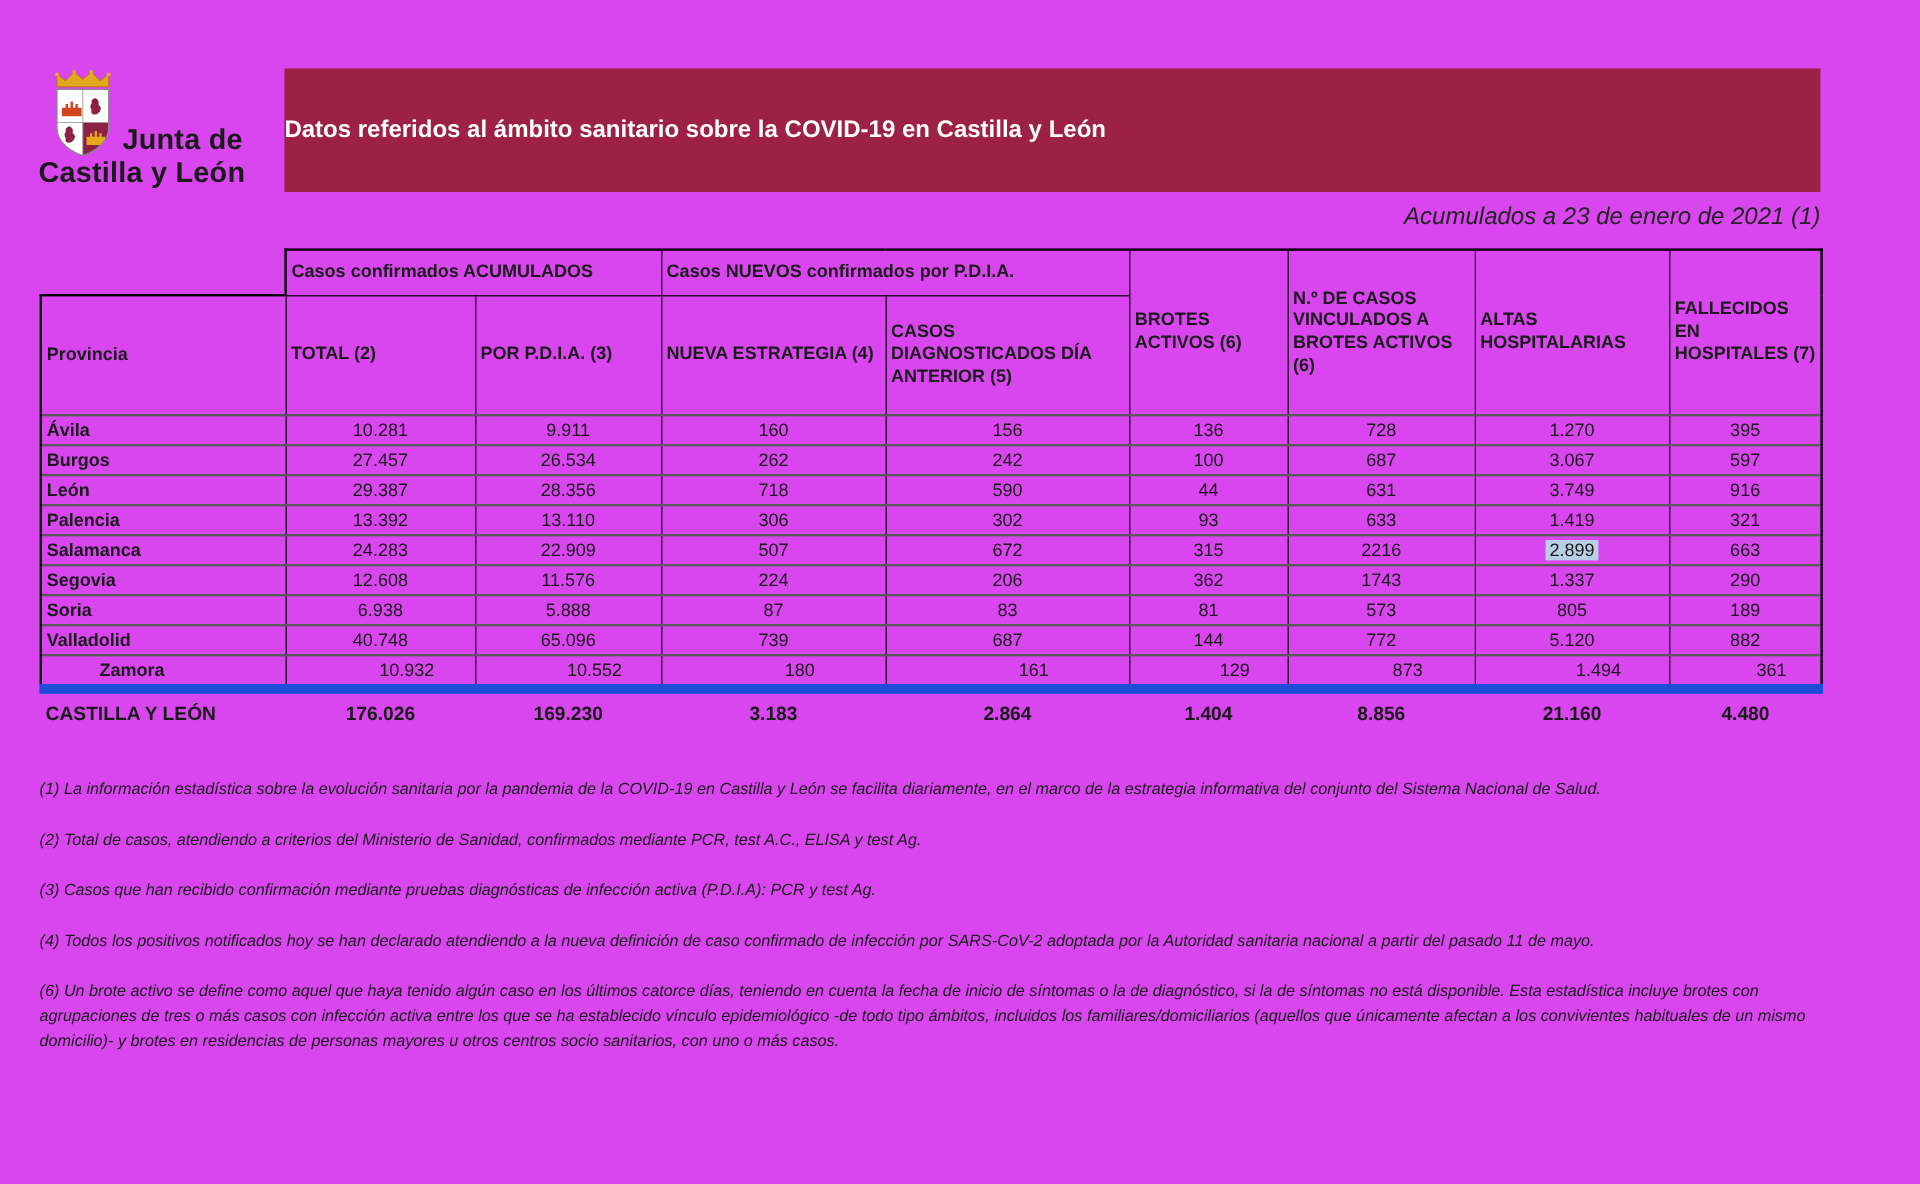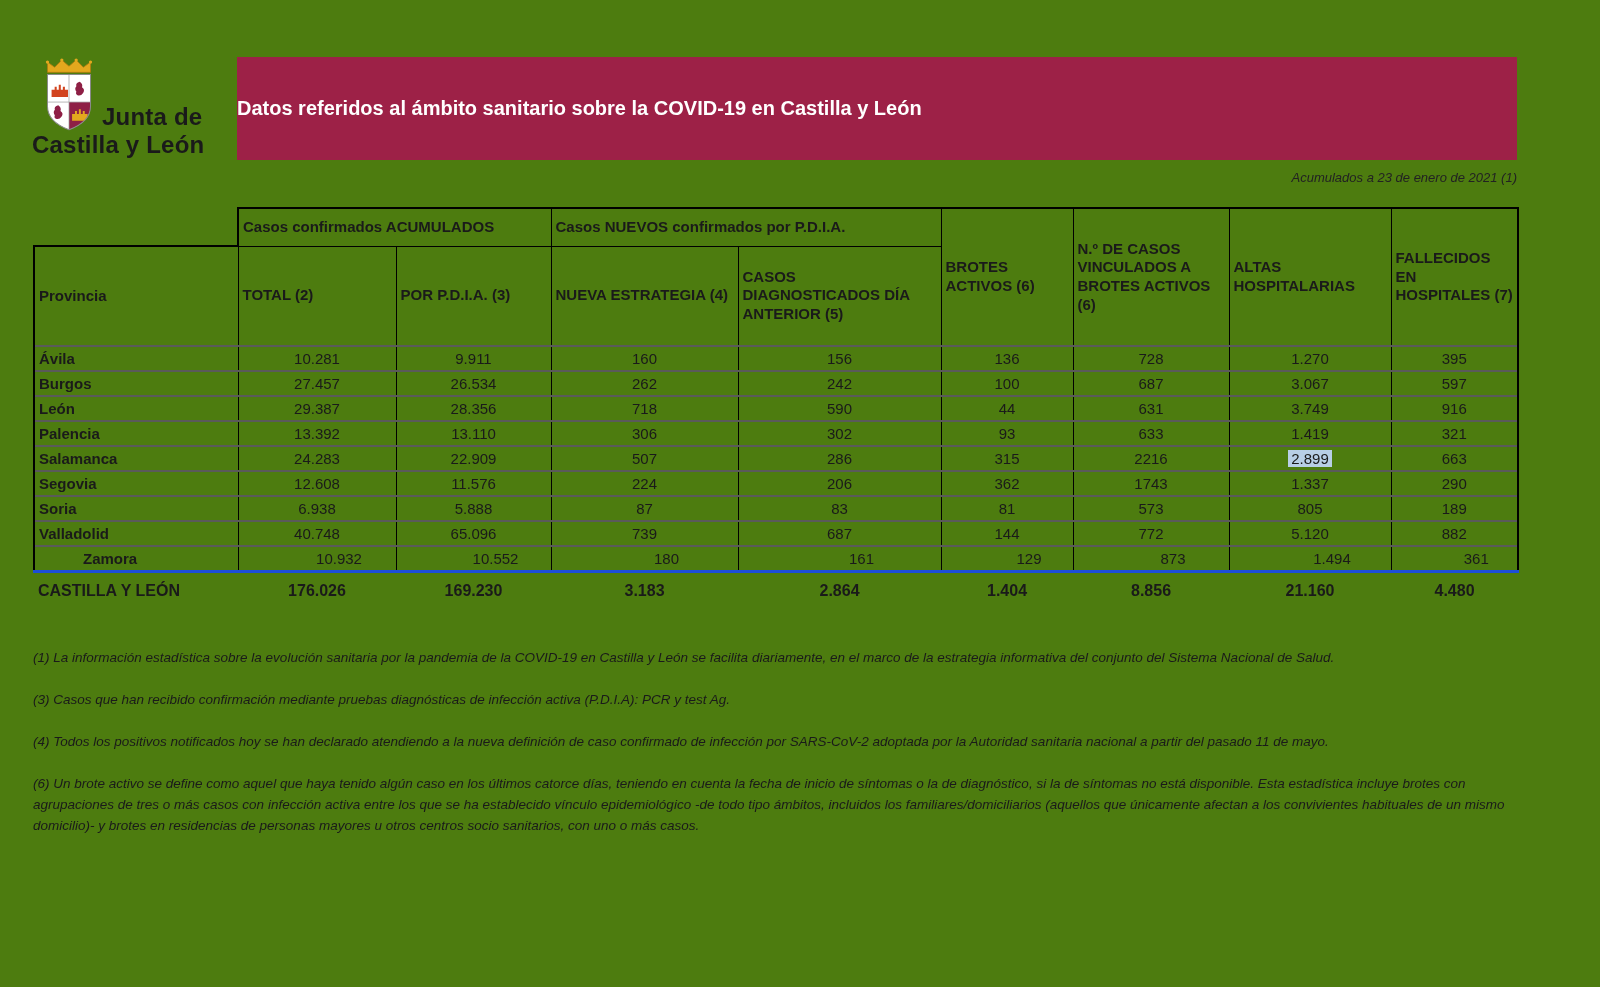--- a/index.html
+++ b/index.html
@@ -1,49 +1,49 @@
 <!DOCTYPE html>
 <html><head>
 <meta charset="utf-8">
 <style>
   html,body{margin:0;padding:0;background:#fff;}
-  .page{position:relative;width:1600px;height:987px;background:#4d7c0f;overflow:hidden;
+  .page{position:relative;width:1600px;height:987px;background:#d946ef;overflow:hidden;
         font-family:"Liberation Sans",sans-serif;color:#1a1a1a;}
 
   
   .logo{position:absolute;left:30px;top:55px;width:230px;height:115px;}
   .logo svg{position:absolute;left:8px;top:2px;}
   .logo .l1{position:absolute;left:72px;top:48px;font-size:24px;font-weight:bold;letter-spacing:.2px;}
   .logo .l2{position:absolute;left:2px;top:76px;font-size:24px;font-weight:bold;letter-spacing:.2px;white-space:nowrap;}
 
   
   .banner{position:absolute;left:237px;top:57px;width:1280px;height:103px;
           display:flex;align-items:center;justify-content:flex-start;}
   .banner .title{font-size:20px;font-weight:bold;color:#fff;}
 
   
   .date-note{position:absolute;left:33px;top:170px;width:1484px;text-align:right;
-             font-size:13px;font-style:italic;color:#222;}
+             font-size:20px;font-style:italic;color:#222;}
 
   
   .tbl-wrap{position:absolute;left:33px;top:207px;}
   table{border-collapse:collapse;table-layout:fixed;width:1484px;font-size:15px;}
   td{padding:0 4px;overflow:hidden;}
   .ghead,.chead{border:1px solid #000;font-weight:bold;text-align:left;vertical-align:middle;line-height:1.25;}
   tr.grow{height:38px;}
   tr.hrow{height:100px;}
   .spacer{border:none;}
   .t2{border-top-width:2px;}
   .l2{border-left-width:2px;}
   .r2{border-right-width:2px;}
   tbody td{border:1px solid #000;border-top:2px solid #5a5a5a;height:23px;}
   tbody td.prov{font-weight:bold;text-align:left;border-left-width:2px;border-left-color:#000;}
   tbody td.num{text-align:center;font-weight:normal;}
   tbody td:last-child{border-right-width:2px;}
-  tbody tr:last-child td{border-bottom:3px solid #1d4ed8;padding-left:48px;}
+  tbody tr:last-child td{border-bottom:8px solid #1d4ed8;padding-left:48px;}
   .hl{padding:0 3px;}
   tr.total-row td{border:none;font-weight:bold;font-size:16px;height:36px;vertical-align:middle;}
   tr.total-row td.prov-total{text-align:left;padding-left:4px;}
   tr.total-row td.num{text-align:center;}
 
   
   .footnotes{position:absolute;left:33px;top:648px;width:1514px;}
   .footnotes p{margin:0 0 21px 0;font-size:13.5px;font-style:italic;line-height:1.55;color:#1a1a1a;}
 </style>
 </head>
@@ -163,21 +163,21 @@
             <td class="num">93</td>
             <td class="num">633</td>
             <td class="num">1.419</td>
             <td class="num">321</td>
           </tr>
           <tr>
             <td class="prov">Salamanca</td>
             <td class="num">24.283</td>
             <td class="num">22.909</td>
             <td class="num">507</td>
-            <td class="num">286</td>
+            <td class="num">672</td>
             <td class="num">315</td>
             <td class="num">2216</td>
             <td class="num"><span class="hl" style="background: rgb(184, 207, 230);">2.899</span></td>
             <td class="num">663</td>
           </tr>
           <tr>
             <td class="prov">Segovia</td>
             <td class="num">12.608</td>
             <td class="num">11.576</td>
             <td class="num">224</td>
@@ -232,18 +232,19 @@
           <td class="num">8.856</td>
           <td class="num">21.160</td>
           <td class="num">4.480</td>
         </tr>
       </tfoot>
     </table>
   </div>
 
   <div class="footnotes">
     <p>(1) La información estadística sobre la evolución sanitaria por la pandemia de la COVID-19 en Castilla y León se facilita diariamente, en el marco de la estrategia informativa del conjunto del Sistema Nacional de Salud.</p>
+    <p>(2) Total de casos, atendiendo a criterios del Ministerio de Sanidad, confirmados mediante PCR, test A.C., ELISA y test Ag.</p>
     <p>(3) Casos que han recibido confirmación mediante pruebas diagnósticas de infección activa (P.D.I.A): PCR y test Ag.</p>
     <p>(4) Todos los positivos notificados hoy se han declarado atendiendo a la nueva definición de caso confirmado de infección por SARS-CoV-2 adoptada por la Autoridad sanitaria nacional a partir del pasado 11 de mayo.</p>
     <p>(6) Un brote activo se define como aquel que haya tenido algún caso en los últimos catorce días, teniendo en cuenta la fecha de inicio de síntomas o la de diagnóstico, si la de síntomas no está disponible. Esta estadística incluye brotes con agrupaciones de tres o más casos con infección activa entre los que se ha establecido vínculo epidemiológico -de todo tipo ámbitos, incluidos los familiares/domiciliarios (aquellos que únicamente afectan a los convivientes habituales de un mismo domicilio)- y brotes en residencias de personas mayores u otros centros socio sanitarios, con uno o más casos.</p>
   </div>
 
 </div>
 
 </body></html>

